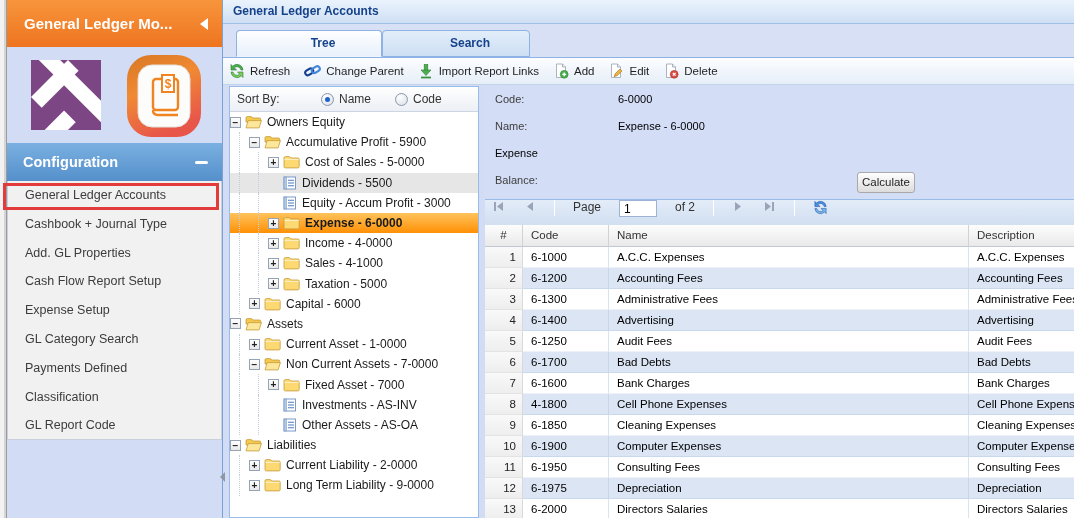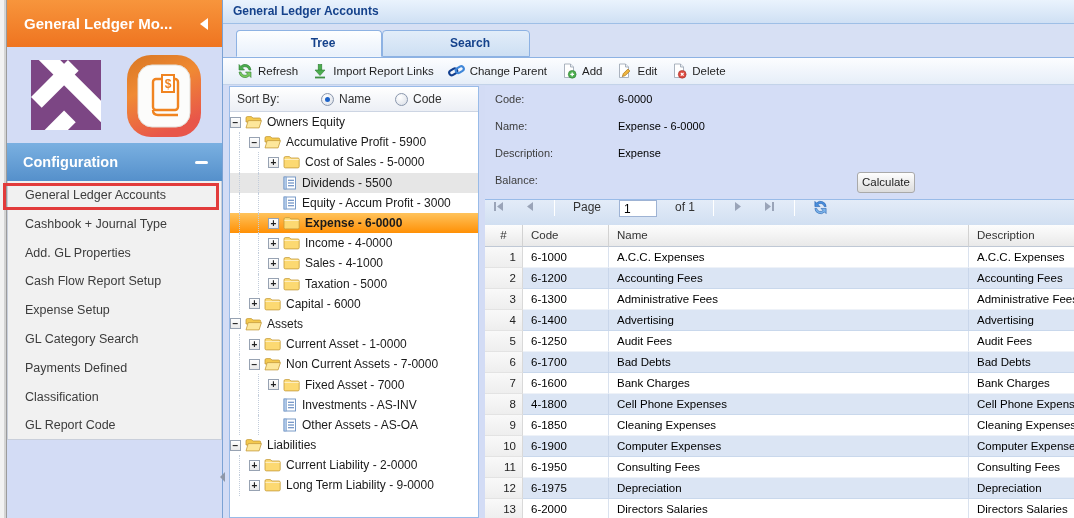--- a/index.html
+++ b/index.html
@@ -36,21 +36,21 @@
   
   .main { position:absolute; left:222px; top:0; width:852px; height:518px; border-left:1px solid #7ba2d4; }
   .title-bar { height:24px; background:linear-gradient(#eaf3fd,#cfe0f4); border-bottom:1px solid #9ebfe6;
     color:#15428b; font-size:12px; font-weight:bold; line-height:23px; padding-left:10px; }
   .tab-strip { height:34px; background:#d7e0f4; border-bottom:1px solid #8db2e3; padding-left:13px; display:flex; align-items:flex-end; }
   .tab { height:27px; border:1px solid #8db2e3; border-radius:4px 4px 0 0; text-align:center;
     font-size:12px; font-weight:bold; color:#15428b; line-height:25px; cursor:pointer;padding-left:28px; }
   .tab.active { width:146px; background:linear-gradient(#fdfeff,#e9f1fb); border-bottom-color:#eef4fc; }
   .tab.inactive { width:148px; background:linear-gradient(#e2edf9,#cddff3); }
   .toolbar { height:27px; background:linear-gradient(#fcfdff,#e6eef8); border-bottom:1px solid #c3d3e9;
-    display:flex; align-items:center; padding-left:9px; }
+    display:flex; align-items:center; padding-left:1px; }
   .tbtn { display:flex; align-items:center; gap:5px; padding:2px 9px 2px 5px; font-size:11.5px; color:#1f1f1f;
     cursor:pointer; border-radius:3px; }
   .ticon { display:flex; align-items:center; }
 
   
   .tree-panel { position:absolute; left:6px; top:86px; width:250px; height:432px;
     background:#fff; border:1px solid #99bbe8; overflow:hidden; }
   .sort-row { height:25px; background:linear-gradient(#ffffff,#eceff5); border-bottom:1px solid #cdd5e3;
     display:flex; align-items:center; padding-left:7px; font-size:12px; color:#333; }
   .sort-lbl { width:84px; }
@@ -169,38 +169,38 @@
         <span class="ticon">
           <svg width="16" height="16" viewBox="0 0 16 16">
             <path d="M14 7A6 6 0 0 0 3.7 3.2L2 1.5V7h5.5L5.3 4.8A4 4 0 0 1 12 7z" fill="#4cae4f" stroke="#2f7d32" stroke-width="0.6"></path>
             <path d="M2 9a6 6 0 0 0 10.3 3.8L14 14.5V9H8.5l2.2 2.2A4 4 0 0 1 4 9z" fill="#7ccc5f" stroke="#2f7d32" stroke-width="0.6"></path>
           </svg>
         </span>
         <span>Refresh</span>
       </div>
       <div class="tbtn">
         <span class="ticon">
-          <svg width="16" height="16" viewBox="0 0 16 16">
-            <rect x="6.2" y="1.5" width="3.6" height="5.8" fill="#4cae4f" stroke="#2f7d32" stroke-width="0.6"></rect>
-            <polygon points="3,7 13,7 8,12.5" fill="#4cae4f" stroke="#2f7d32" stroke-width="0.6"></polygon>
-            <rect x="3" y="13.6" width="10" height="1.8" fill="#3f9143"></rect>
-          </svg>
-        </span>
-        <span>Import Report Links</span>
-      </div>
-      <div class="tbtn">
-        <span class="ticon">
           <svg width="17" height="16" viewBox="0 0 17 16">
             <g fill="none">
               <rect x="1" y="6.5" width="8.5" height="5" rx="2.5" transform="rotate(-33 5 9)" stroke="#123f8f" stroke-width="2.1"></rect>
               <rect x="7.5" y="4" width="8.5" height="5" rx="2.5" transform="rotate(-33 12 6.5)" stroke="#3f86d8" stroke-width="2.1"></rect>
             </g>
           </svg>
         </span>
         <span>Change Parent</span>
+      </div>
+      <div class="tbtn">
+        <span class="ticon">
+          <svg width="16" height="16" viewBox="0 0 16 16">
+            <rect x="6.2" y="1.5" width="3.6" height="5.8" fill="#4cae4f" stroke="#2f7d32" stroke-width="0.6"></rect>
+            <polygon points="3,7 13,7 8,12.5" fill="#4cae4f" stroke="#2f7d32" stroke-width="0.6"></polygon>
+            <rect x="3" y="13.6" width="10" height="1.8" fill="#3f9143"></rect>
+          </svg>
+        </span>
+        <span>Import Report Links</span>
       </div>
       <div class="tbtn">
         <span class="ticon">
           <svg width="16" height="16" viewBox="0 0 16 16">
             <path d="M3.5 1h6l3 3V14.5h-9z" fill="#fff" stroke="#97a1af" stroke-width="0.8"></path>
             <path d="M9.5 1v3h3" fill="#e8edf3" stroke="#97a1af" stroke-width="0.8"></path>
             <circle cx="11.2" cy="11.3" r="3.9" fill="#4cae4f" stroke="#2f7d32" stroke-width="0.6"></circle>
             <path d="M11.2 9.4v3.8M9.3 11.3h3.8" stroke="#fff" stroke-width="1.3"></path>
           </svg>
         </span>
@@ -470,21 +470,20 @@
     <div class="fields">
       <div class="frow">
         <span class="flabel">Code:</span>
         <span class="fvalue">6-0000</span>
       </div>
       <div class="frow">
         <span class="flabel">Name:</span>
         <span class="fvalue">Expense - 6-0000</span>
       </div>
       <div class="frow">
-        <span class="flabel">Description:</span>
         <span class="fvalue">Expense</span>
       </div>
       <div class="frow">
         <span class="flabel">Balance:</span>
         <span class="fvalue"></span>
       </div>
     </div>
     <button class="calc-btn">Calculate</button>
 
     <div class="pager">
@@ -495,21 +494,21 @@
           </svg>
       </span>
       <span class="pbtn">
         <svg width="13" height="13" viewBox="0 0 13 13">
             <path d="M10 2L4 6.5 10 11z" fill="#9aa4b8"></path>
           </svg>
       </span>
       <span class="psep"></span>
       <span>Page</span>
       <input class="page-input" value="1" style="">
-      <span>of 1</span>
+      <span>of 2</span>
       <span class="psep"></span>
       <span class="pbtn">
         <svg width="13" height="13" viewBox="0 0 13 13">
             <path d="M3 2l6 4.5L3 11z" fill="#9aa4b8"></path>
           </svg>
       </span>
       <span class="pbtn">
         <svg width="13" height="13" viewBox="0 0 13 13">
             <path d="M2 2l6 4.5L2 11z" fill="#9aa4b8"></path>
             <rect x="9" y="2" width="2" height="9" fill="#9aa4b8"></rect>

